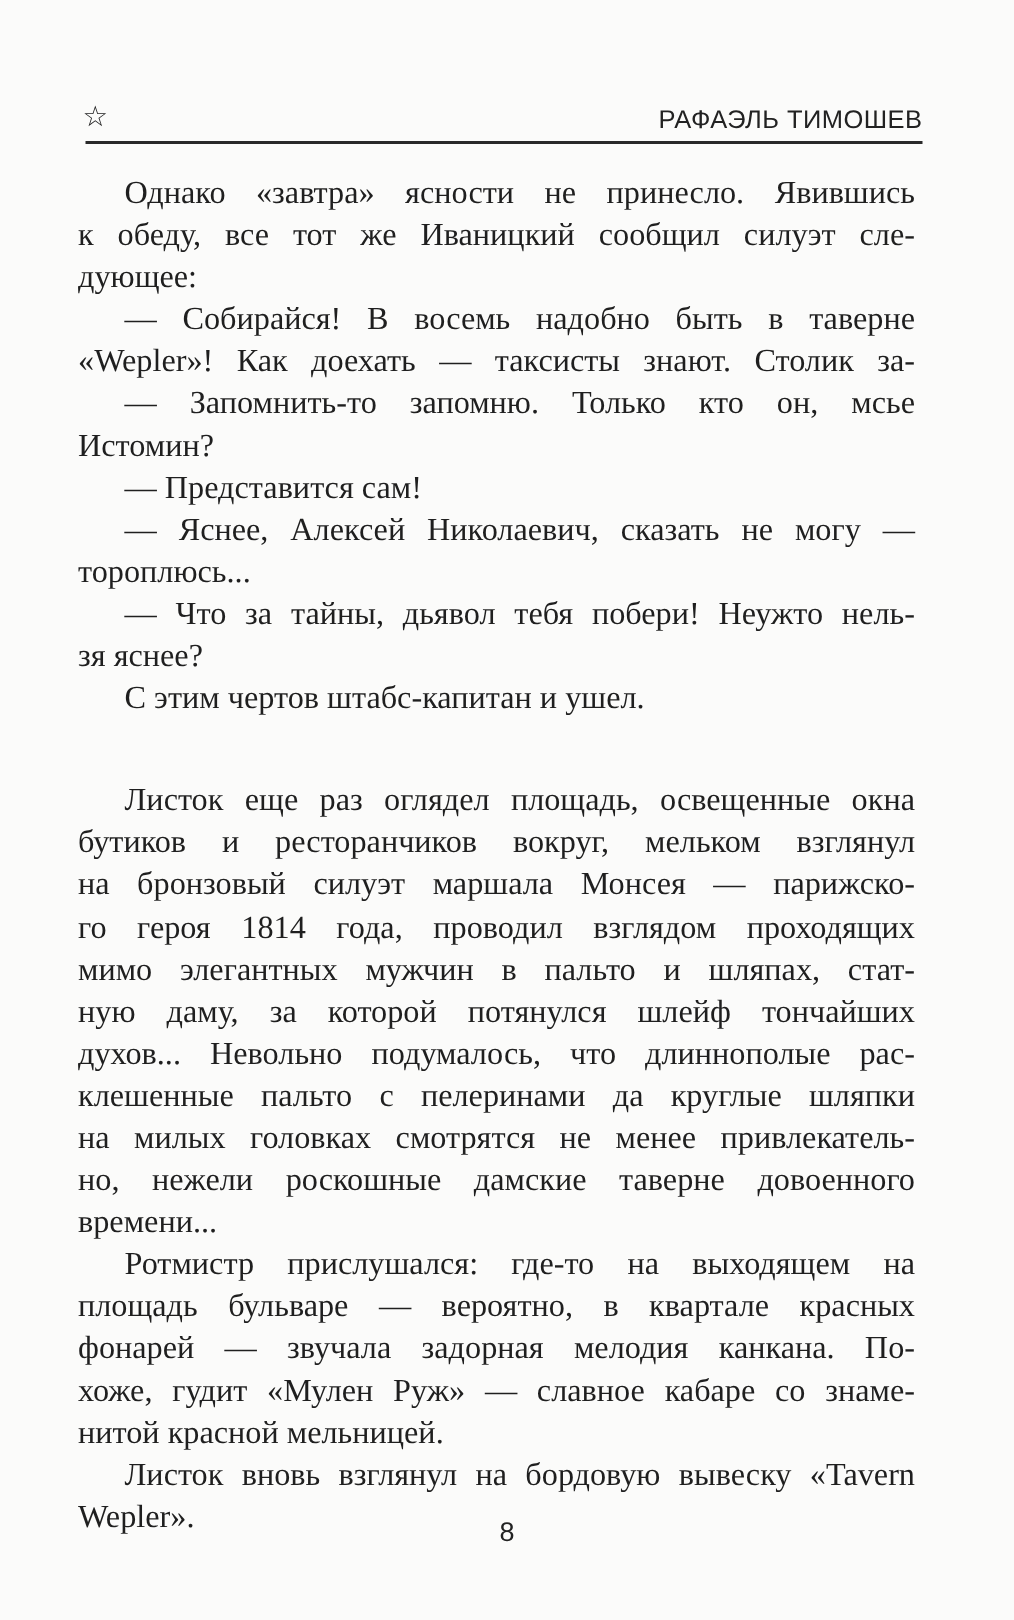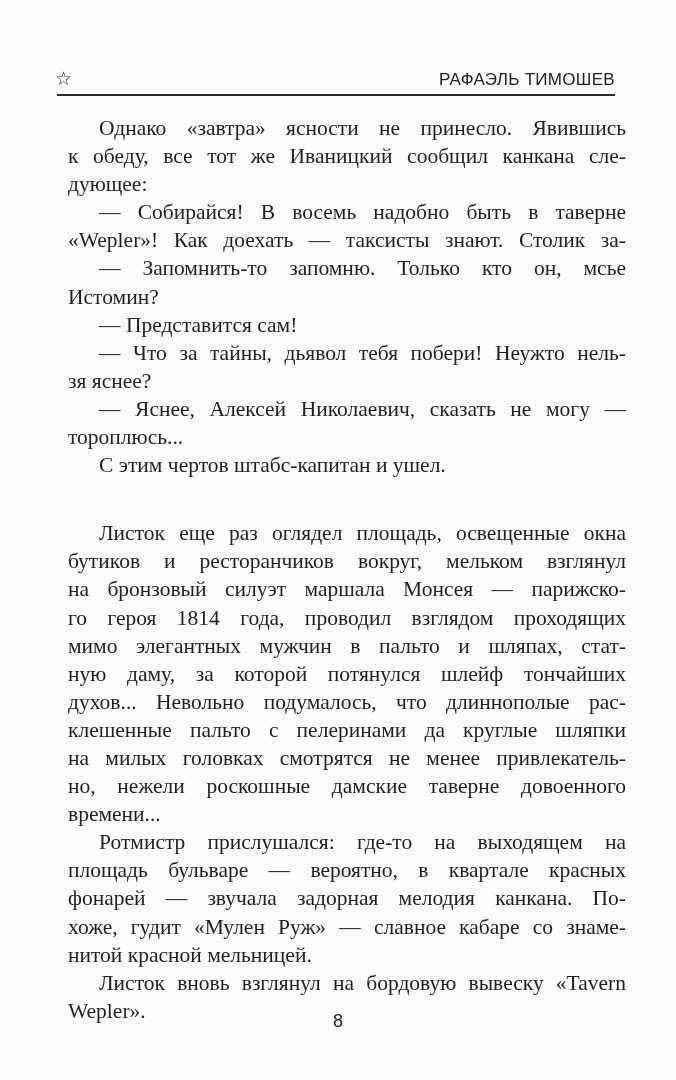--- a/index.html
+++ b/index.html
@@ -9,21 +9,21 @@
   }
   .header {
     position: absolute; left: 57px; top: 66px; width: 558px; height: 28px;
     border-bottom: 2.5px solid #2a2a2a;
   }
   .star { position: absolute; left: -2px; top: 2px; font-size: 19px; line-height: 20px;
     font-family: "DejaVu Sans", sans-serif; color: #222; }
   .running-title { position: absolute; right: 0; top: 4px; font-family: "Liberation Sans", sans-serif;
     font-size: 17px; letter-spacing: 0.3px; color: #222; }
   .body-text {
-    position: absolute; left: 68px; top: 114px; width: 558px;
+    position: absolute; left: 52px; top: 114px; width: 558px;
     font-family: "Liberation Serif", serif; font-size: 21.5px; line-height: 28.1px;
     text-align: justify; color: #1f1f1f;
   }
   .body-text p { margin: 0; text-indent: 31px; text-align-last: left; }
   .body-text p.gap { margin-top: 40px; }
   .body-text .ln { display: block; text-align: justify; text-align-last: justify; }
   .body-text .ln.last { text-align-last: left; }
   .page-num { position: absolute; left: 0; width: 676px; top: 1011px; text-align: center;
     font-family: "Liberation Sans", sans-serif; font-size: 18px; color: #222; }
 </style>
@@ -31,41 +31,41 @@
 <body>
 
 <div class="header">
   <span class="star">☆</span>
   <span class="running-title">РАФАЭЛЬ ТИМОШЕВ</span>
 </div>
 
 <div class="body-text">
   <p>
     <span class="ln">Однако «завтра» ясности не принесло. Явившись</span>
-      <span class="ln" style="text-indent:0">к обеду, все тот же Иваницкий сообщил канкана сле-</span>
+      <span class="ln" style="text-indent:0">к обеду, все тот же Иваницкий сообщил силуэт сле-</span>
       <span class="ln last" style="text-indent:0">дующее:</span>
   </p>
   <p>
     <span class="ln">— Собирайся! В восемь надобно быть в таверне</span>
       <span class="ln" style="text-indent:0">«Wepler»! Как доехать — таксисты знают. Столик за-</span>
   </p>
   <p>
     <span class="ln">— Запомнить-то запомню. Только кто он, мсье</span>
       <span class="ln last" style="text-indent:0">Истомин?</span>
   </p>
   <p>
     <span class="ln last">— Представится сам!</span>
   </p>
   <p>
+    <span class="ln">— Яснее, Алексей Николаевич, сказать не могу —</span>
+      <span class="ln last" style="text-indent:0">тороплюсь...</span>
+  </p>
+  <p>
     <span class="ln">— Что за тайны, дьявол тебя побери! Неужто нель-</span>
       <span class="ln last" style="text-indent:0">зя яснее?</span>
-  </p>
-  <p>
-    <span class="ln">— Яснее, Алексей Николаевич, сказать не могу —</span>
-      <span class="ln last" style="text-indent:0">тороплюсь...</span>
   </p>
   <p>
     <span class="ln last">С этим чертов штабс-капитан и ушел.</span>
   </p>
   <p class="gap">
     <span class="ln">Листок еще раз оглядел площадь, освещенные окна</span>
       <span class="ln" style="text-indent:0">бутиков и ресторанчиков вокруг, мельком взглянул</span>
       <span class="ln" style="text-indent:0">на бронзовый силуэт маршала Монсея — парижско-</span>
       <span class="ln" style="text-indent:0">го героя 1814 года, проводил взглядом проходящих</span>
       <span class="ln" style="text-indent:0">мимо элегантных мужчин в пальто и шляпах, стат-</span>

